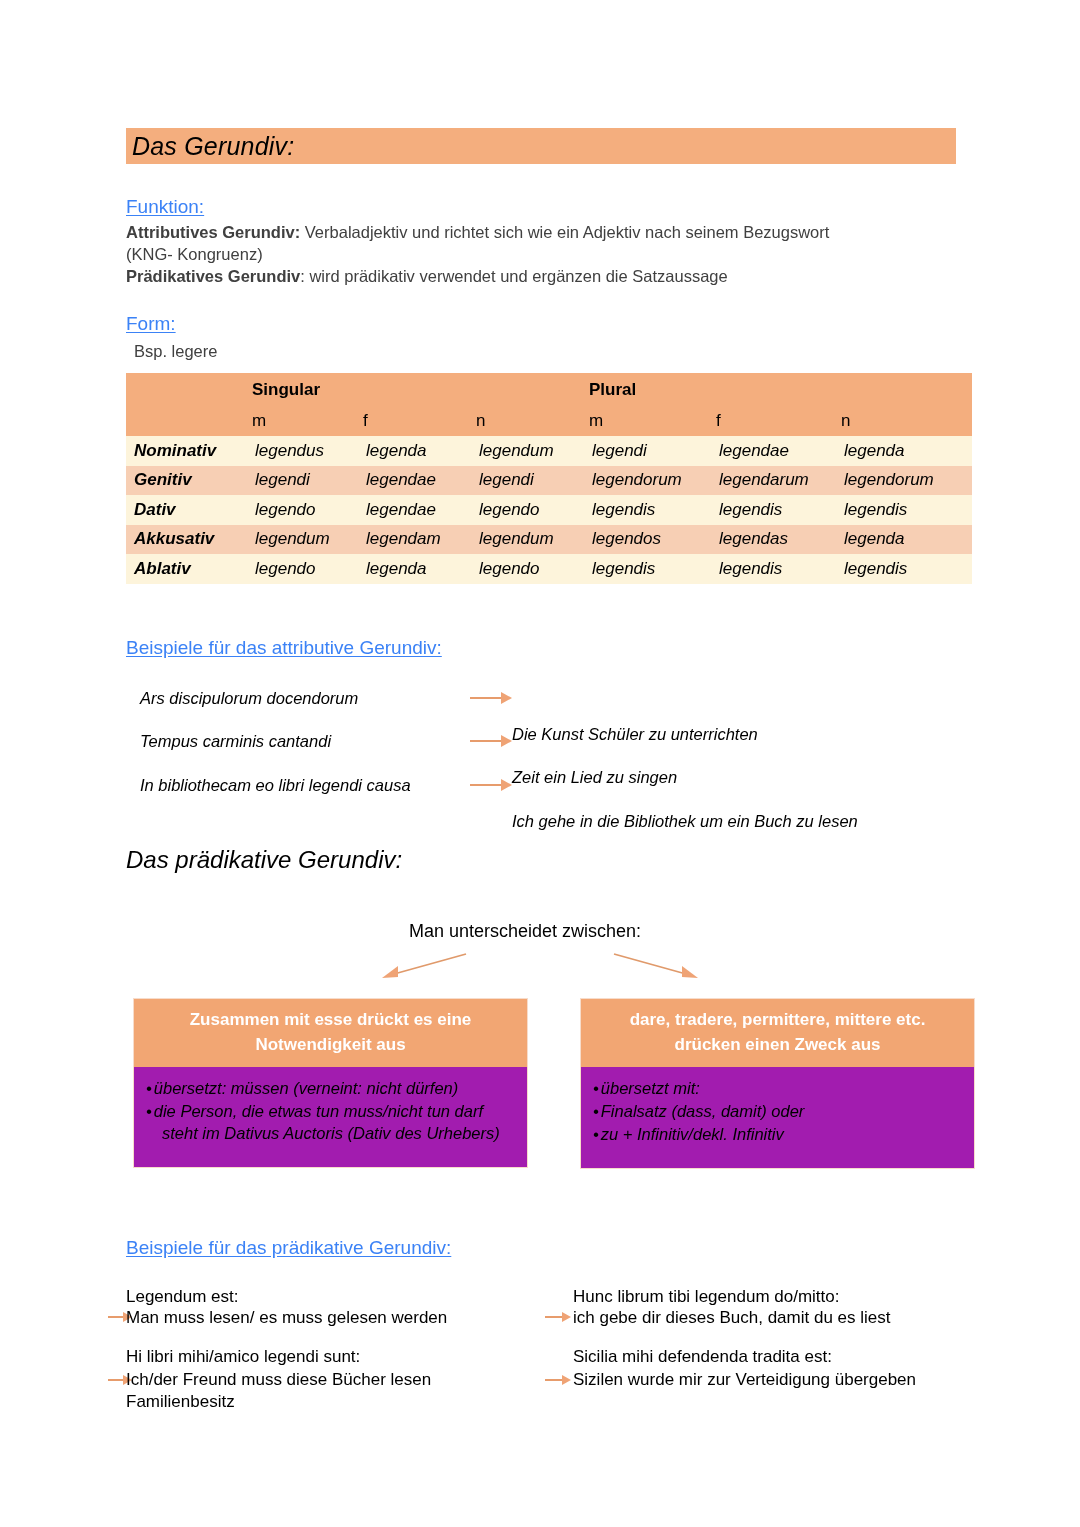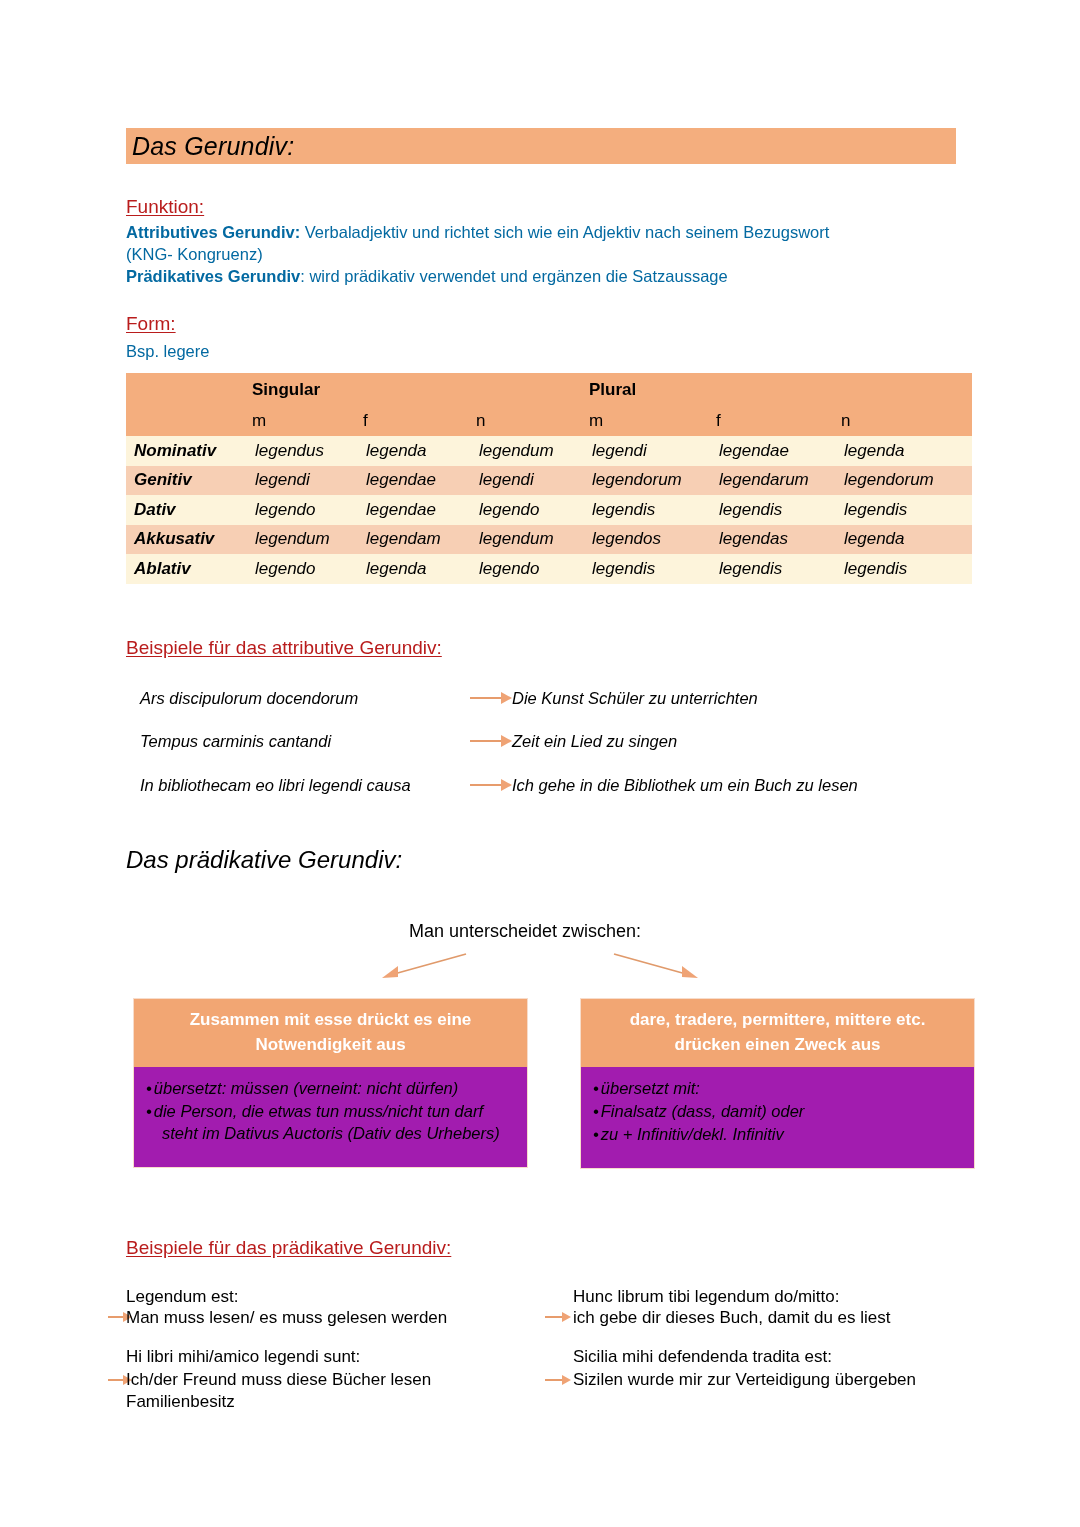--- a/index.html
+++ b/index.html
@@ -43,27 +43,27 @@
     color: #000;
   }
 
   
   .abs { position: absolute; }
 
   .heading-underline {
     font-size: 19px;
     text-decoration: underline;
     text-underline-offset: 2px;
-    color: #b91c1c;
+    color: #3b82f6;
     white-space: nowrap;
   }
   .body-line {
     font-size: 16.5px;
     line-height: 22px;
-    color: #0369a1;
+    color: #404040;
     white-space: nowrap;
   }
   .body-line b { font-weight: bold; }
 
   
   .decl-table {
     position: absolute;
     left: 126px;
     top: 373px;
     width: 846px;
@@ -115,20 +115,21 @@
   
   .ex-latin {
     font-size: 16.5px;
     font-style: italic;
     white-space: nowrap;
   }
   .ex-german {
     font-size: 16.5px;
     font-style: italic;
     white-space: nowrap;
+    margin-top: 36px;
   }
 
   .arrow-h {
     position: absolute;
     height: 12px;
   }
   .arrow-h .shaft {
     position: absolute;
     left: 0;
     top: 5px;
@@ -242,21 +243,21 @@
     <b>Attributives Gerundiv:</b><span> Verbaladjektiv und richtet sich wie ein Adjektiv nach seinem Bezugswort</span>
   </div>
   <div class="abs body-line" style="left:126px; top:243px;">
     <span>(KNG- Kongruenz)</span>
   </div>
   <div class="abs body-line" style="left:126px; top:265px;">
     <b>Prädikatives Gerundiv</b><span>: wird prädikativ verwendet und ergänzen die Satzaussage</span>
   </div>
 
   <div class="abs heading-underline" style="left:126px; top:313px;">Form:</div>
-  <div class="abs body-line" style="left:126px; top:340px;">Bsp. legere</div>
+  <div class="abs body-line" style="left:134px; top:340px;">Bsp. legere</div>
 
   <table class="decl-table">
     <thead>
       <tr class="hrow grp">
         <td class="c0"></td>
         <td class="c1" colspan="1">Singular</td>
         <td class="c2"></td>
         <td class="c3"></td>
         <td class="c4">Plural</td>
         <td class="c5"></td>

